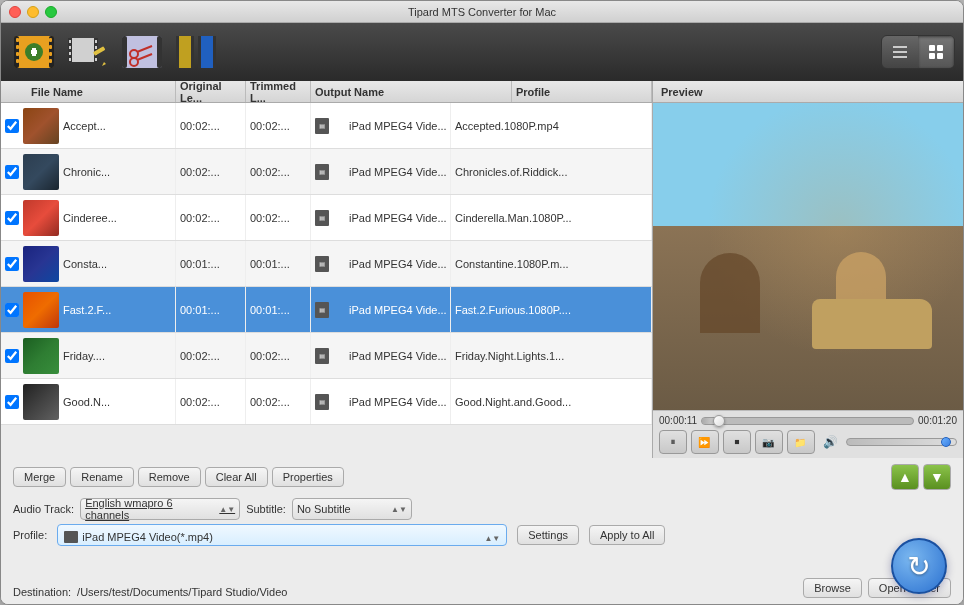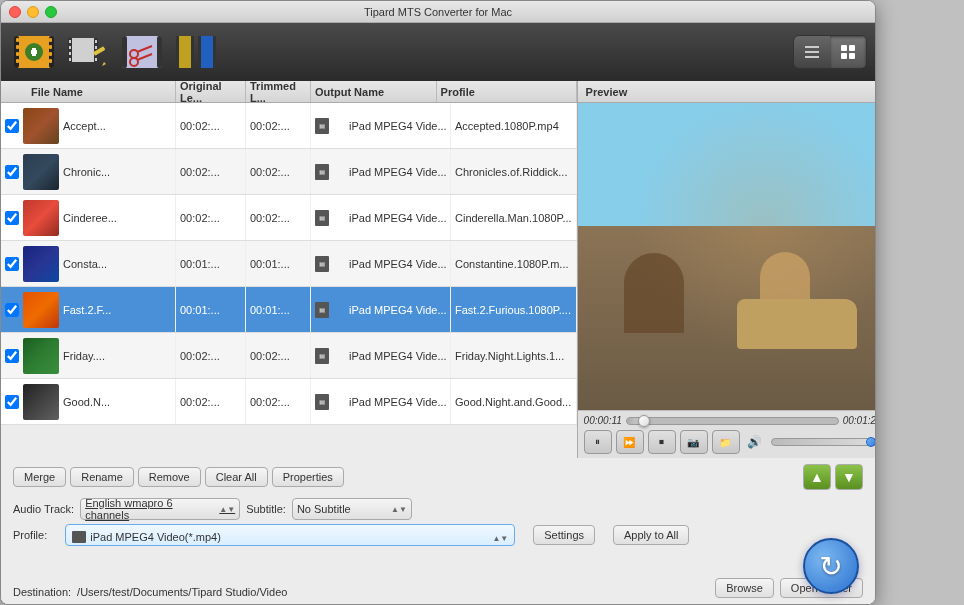--- a/index.html
+++ b/index.html
@@ -5,21 +5,21 @@
     * { box-sizing: border-box; margin: 0; padding: 0; }
     body {
       font-family: -apple-system, 'Helvetica Neue', Arial, sans-serif;
       font-size: 12px;
       background: #c0c0c0;
       width: 964px;
       height: 605px;
       overflow: hidden;
     }
     .window {
-      width: 876px;
+      width: 964px;
       height: 605px;
       background: #ececec;
       border-radius: 8px;
       overflow: hidden;
       display: flex;
       flex-direction: column;
       border: 1px solid #888;
       box-shadow: 0 4px 20px rgba(0,0,0,0.4);
     }
     .title-bar {
@@ -241,21 +241,21 @@
       align-items: center;
       justify-content: space-between;
       color: #333;
     }
     .select-arrow { font-size: 8px; color: #666; margin-left: 4px; }
     .audio-select { width: 160px; text-decoration: underline; }
     .subtitle-select { width: 120px; }
     .profile-row {
       display: flex;
       align-items: center;
-      gap: 18px;
+      gap: 10px;
       margin-bottom: 20px;
     }
     .profile-select {
       flex: 1;
       max-width: 450px;
       background: linear-gradient(to bottom, #f0f8ff, #d8eeff);
       border: 1px solid #6aabee;
       border-radius: 4px;
       padding: 2px 6px;
       font-size: 11px;
@@ -349,21 +349,20 @@
     .preview-controls {
       background: #e0e0e0;
       border-top: 1px solid #bbb;
       padding: 4px 6px;
     }
     .time-bar-row {
       display: flex;
       align-items: center;
       gap: 4px;
       margin-bottom: 4px;
-      font-style: italic;
     }
     .time-text { font-size: 10px; color: #333; }
     .progress-track {
       flex: 1;
       height: 8px;
       background: #bbb;
       border-radius: 4px;
       position: relative;
       border: 1px solid #999;
     }

